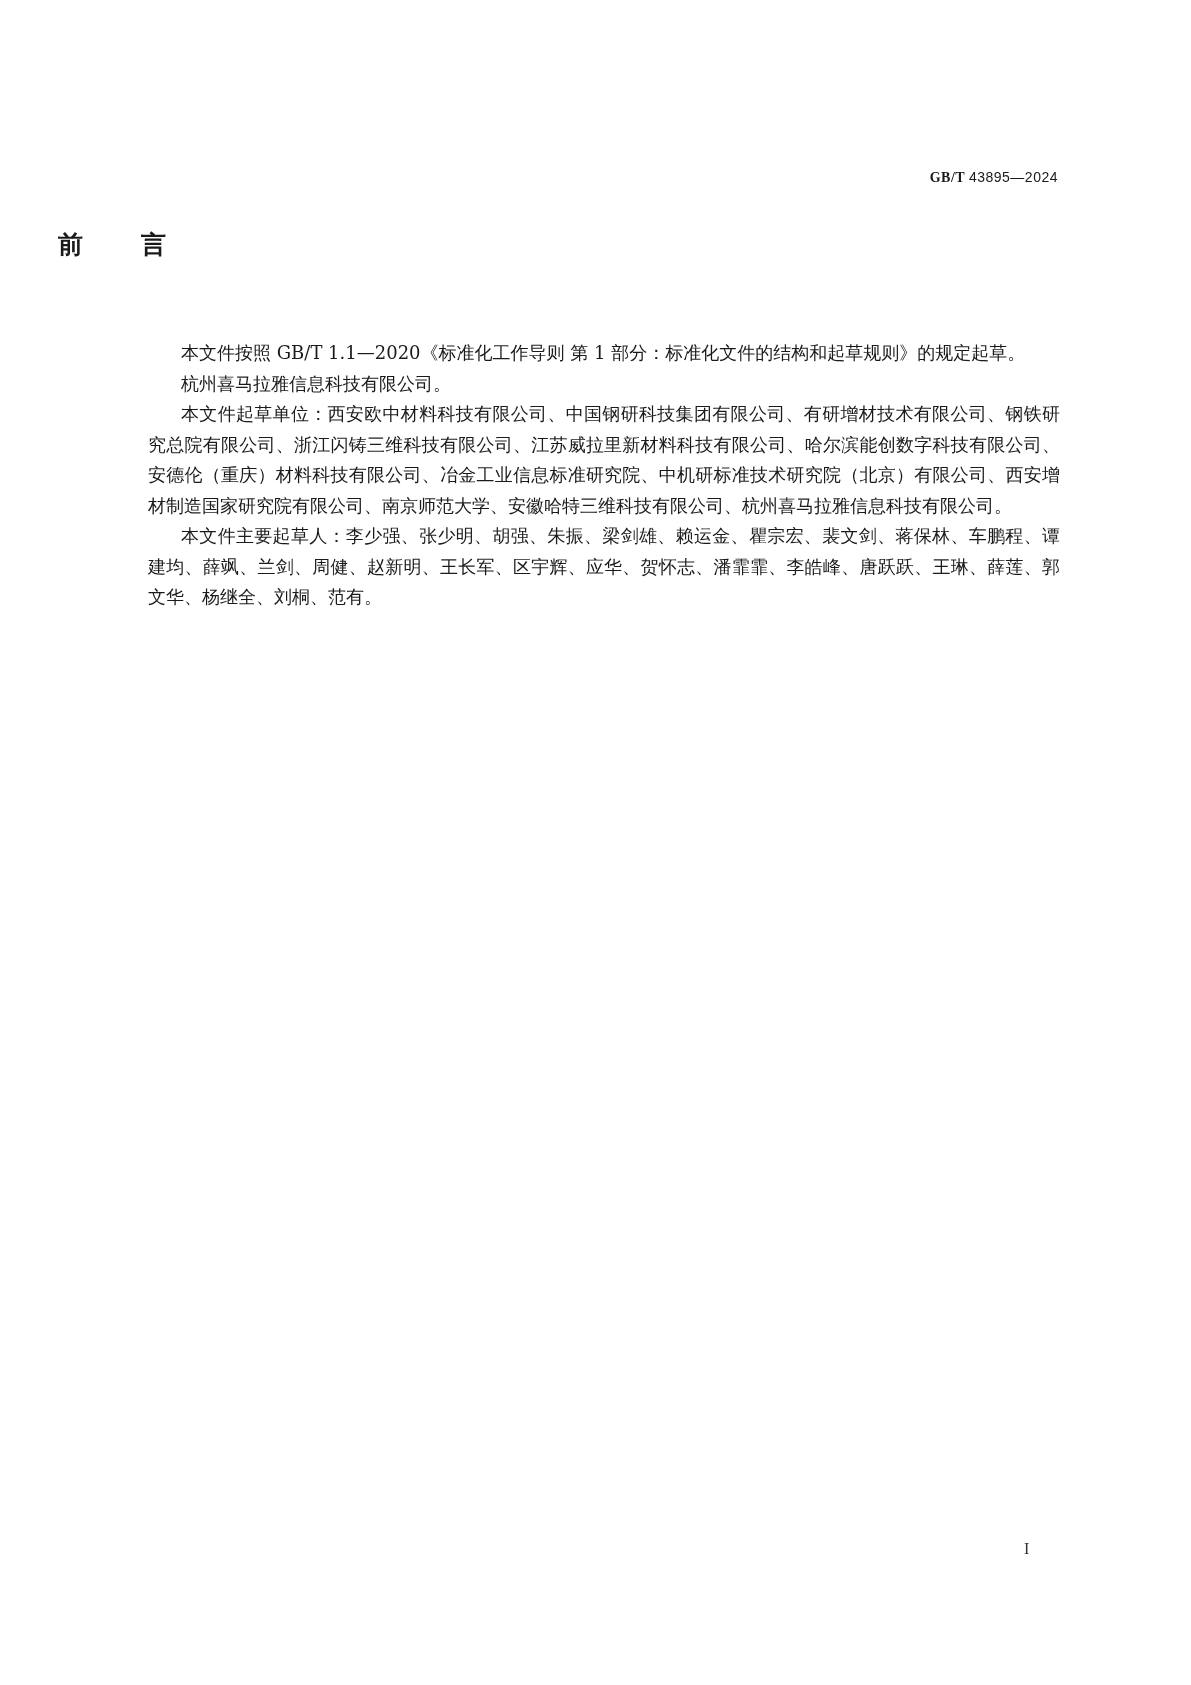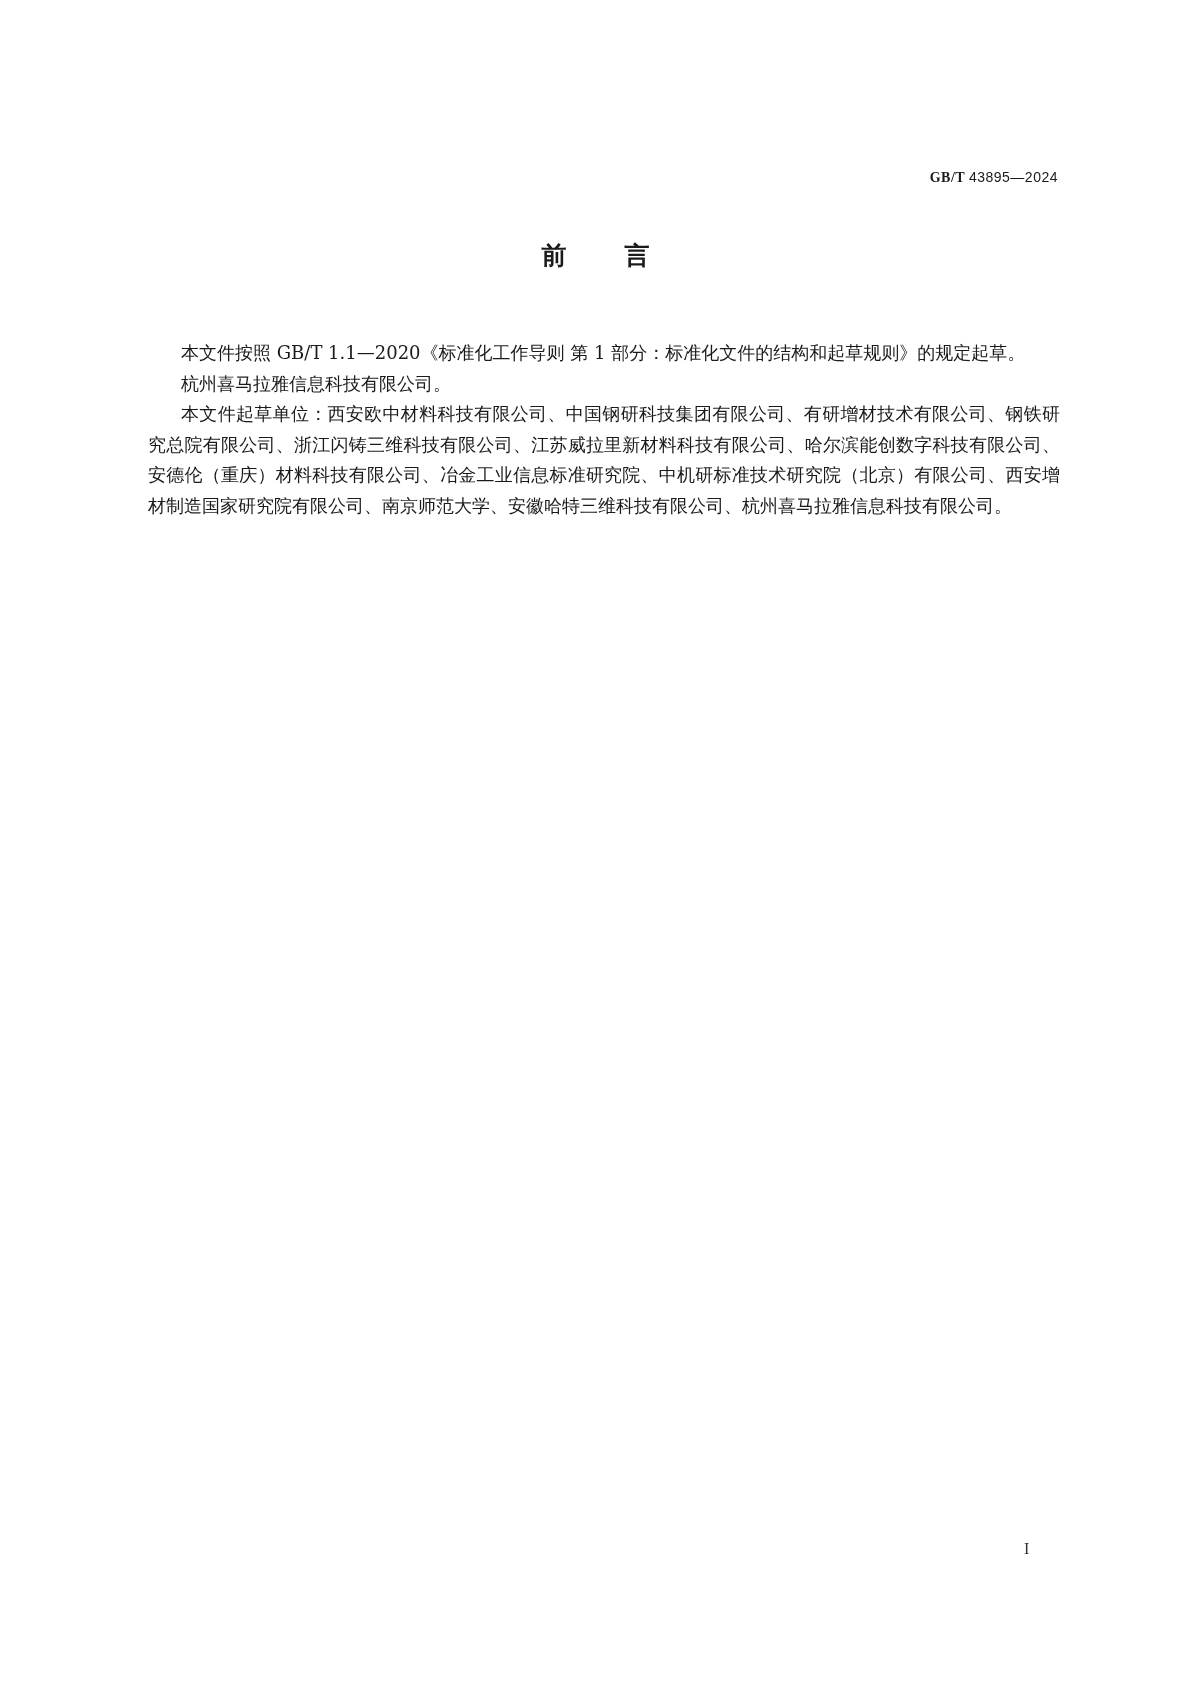--- a/index.html
+++ b/index.html
@@ -4,21 +4,21 @@
   <style>
     html, body { margin: 0; padding: 0; background: #ffffff; }
     body { width: 1191px; height: 1685px; position: relative; overflow: hidden; color: #1a1a1a; }
     .page { position: absolute; left: 0; top: 0; width: 1191px; height: 1685px; background: #fff; }
     .std-code {
       position: absolute; top: 155px; right: 133px;
       font-family: "Liberation Serif", serif; font-size: 14px; font-weight: bold; letter-spacing: 0.5px; margin-top: 14px;
     }
     .std-code .num { font-family: "Liberation Sans", sans-serif; font-weight: normal; }
     .title {
-      position: absolute; top: 239px; left: 0; width: 100%; text-align: center;
+      position: absolute; top: 228px; left: 0; width: 100%; text-align: left;
       font-family: "DejaVu Sans", sans-serif; font-size: 25px; font-weight: bold; letter-spacing: 58px;
       text-indent: 58px;
     }
     .body {
       position: absolute; top: 338px; left: 148px; width: 912px;
       font-family: "DejaVu Serif", serif; font-size: 18px; line-height: 30.5px;
       text-align: justify;
     }
     .body p { margin: 0; text-indent: 33px; }
     .page-num {
@@ -34,16 +34,17 @@
     <span>GB/T</span>
     <span class="num">43895—2024</span>
   </div>
 
   <div class="title">前言</div>
 
   <div class="body">
     <p>本文件按照 GB/T 1.1—2020《标准化工作导则 第 1 部分：标准化文件的结构和起草规则》的规定起草。</p>
     <p>杭州喜马拉雅信息科技有限公司。</p>
     <p>本文件起草单位：西安欧中材料科技有限公司、中国钢研科技集团有限公司、有研增材技术有限公司、钢铁研究总院有限公司、浙江闪铸三维科技有限公司、江苏威拉里新材料科技有限公司、哈尔滨能创数字科技有限公司、安德伦（重庆）材料科技有限公司、冶金工业信息标准研究院、中机研标准技术研究院（北京）有限公司、西安增材制造国家研究院有限公司、南京师范大学、安徽哈特三维科技有限公司、杭州喜马拉雅信息科技有限公司。</p>
+    <p>本文件主要起草人：李少强、张少明、胡强、朱振、梁剑雄、赖运金、瞿宗宏、裴文剑、蒋保林、车鹏程、谭建均、薛飒、兰剑、周健、赵新明、王长军、区宇辉、应华、贺怀志、潘霏霏、李皓峰、唐跃跃、王琳、薛莲、郭文华、杨继全、刘桐、范有。</p>
   </div>
 
   <div class="page-num">I</div>
 </div>
 
 </body></html>

